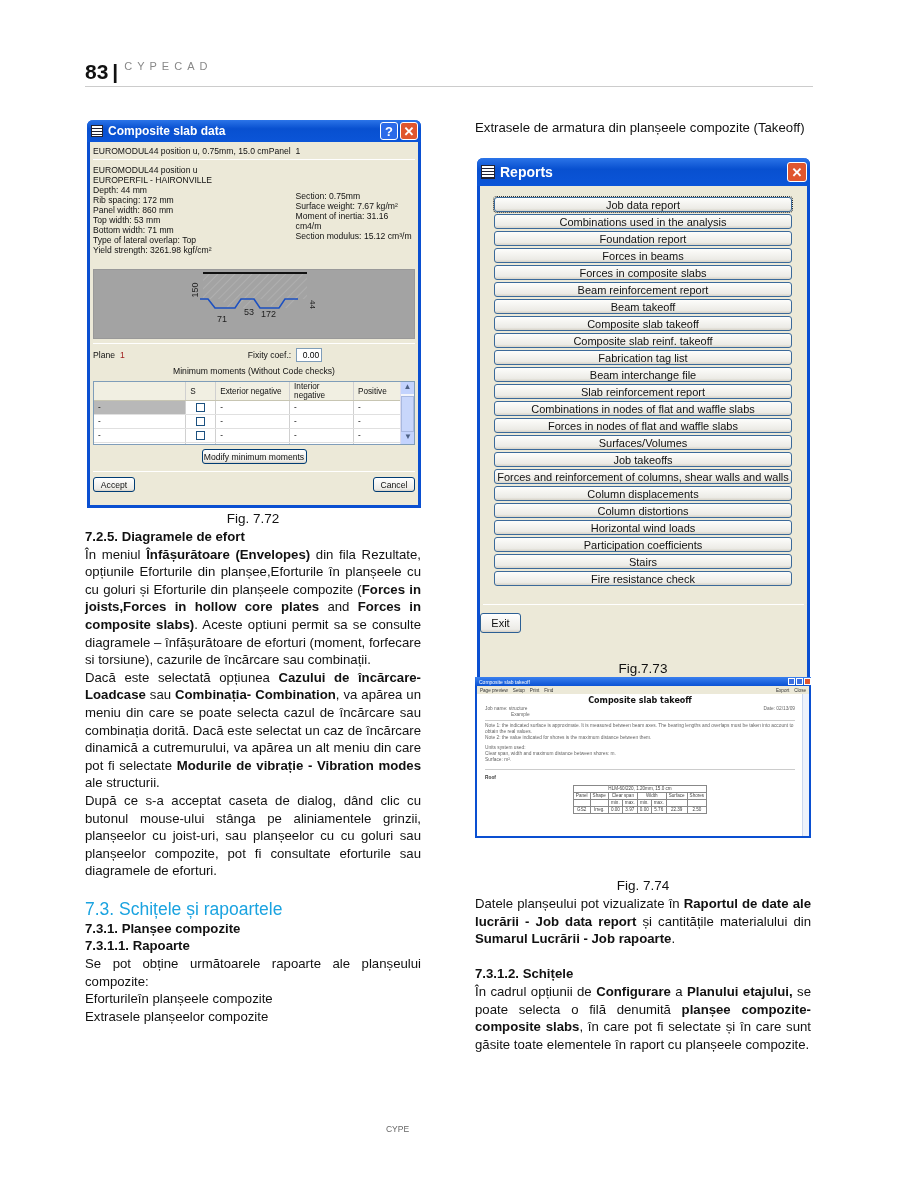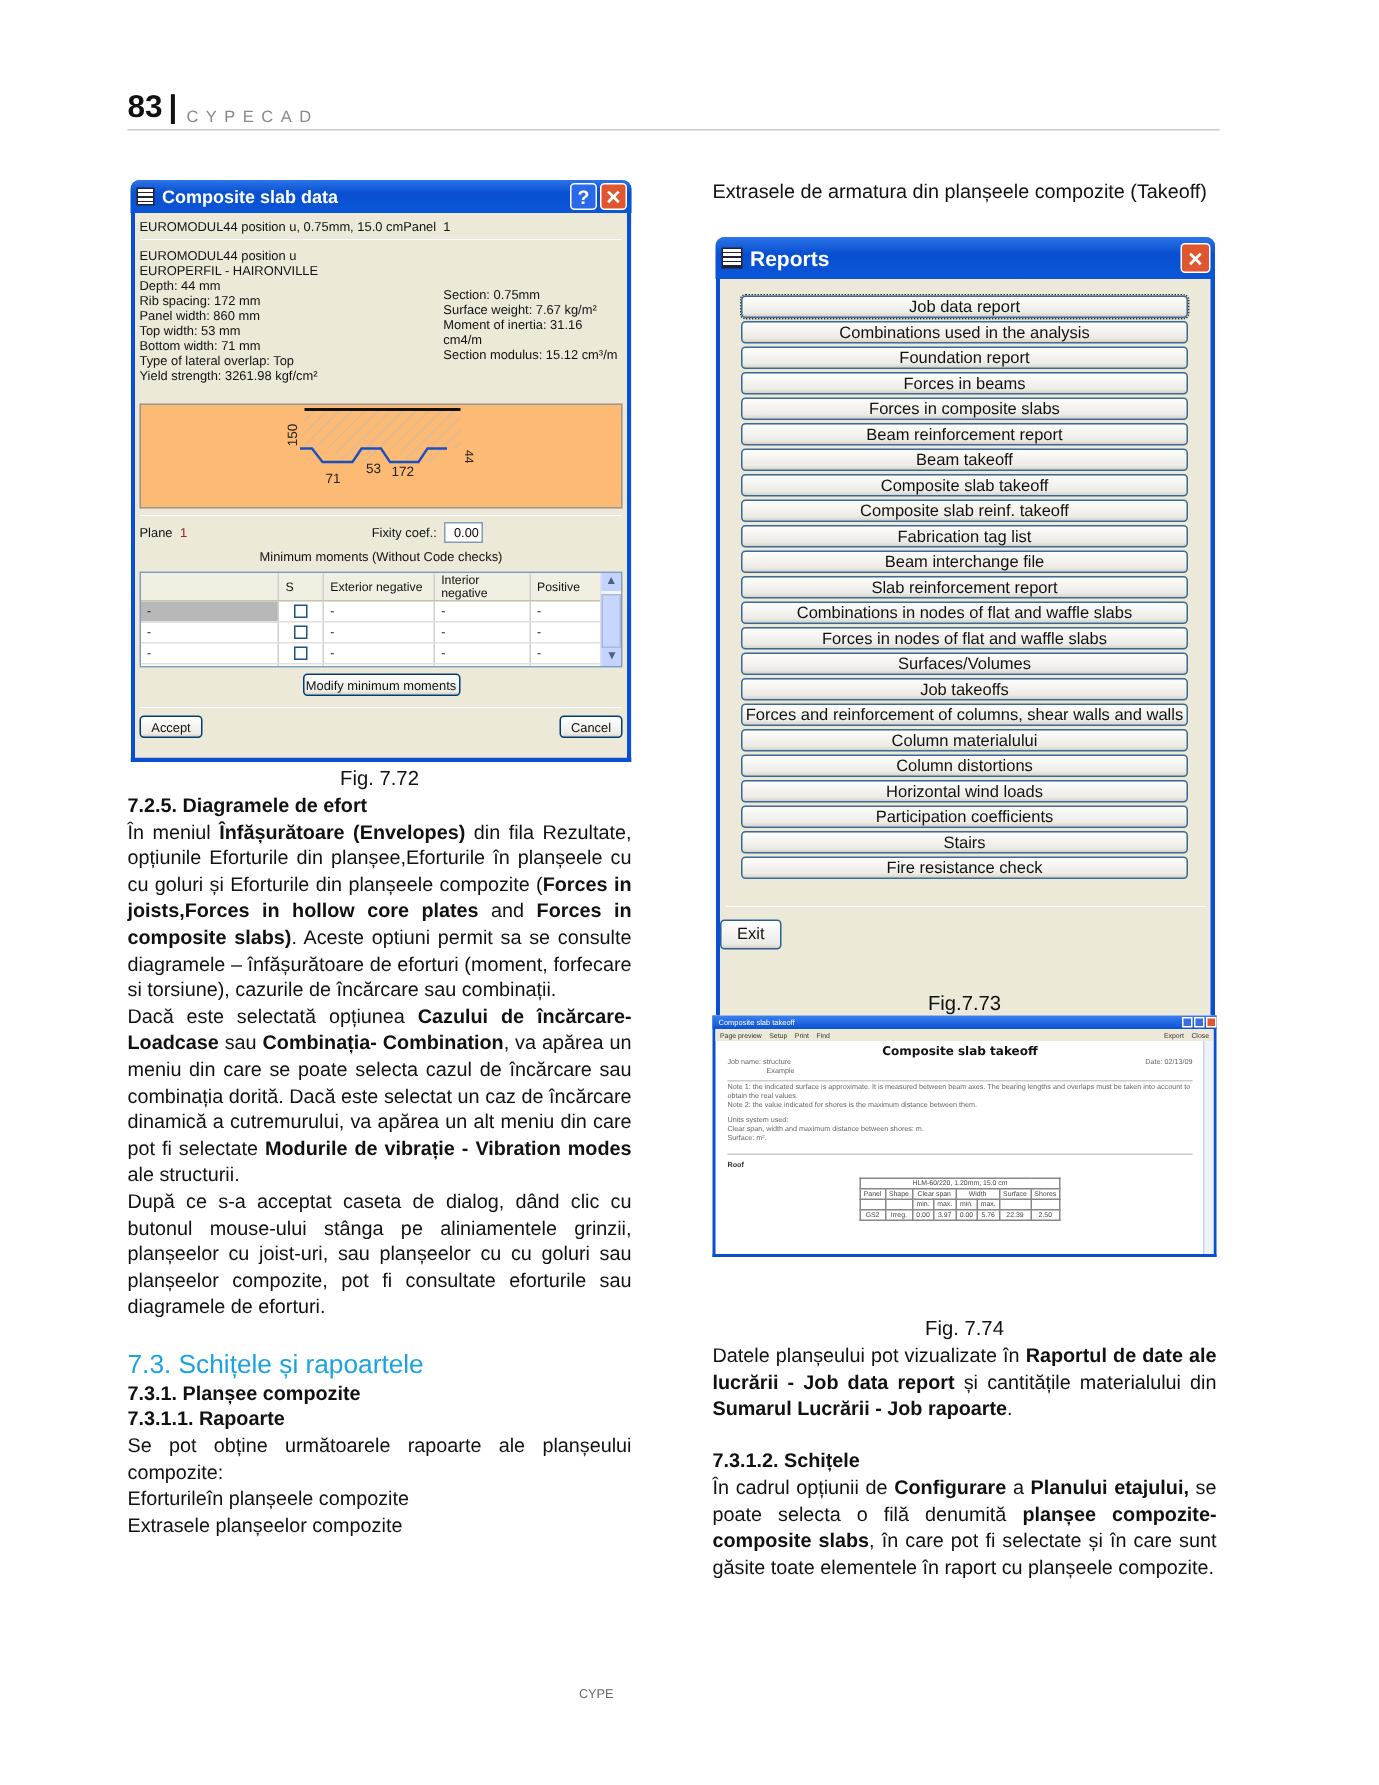--- a/index.html
+++ b/index.html
@@ -1,17 +1,17 @@
 <!DOCTYPE html>
 <html><head>
 <meta charset="utf-8">
 <style>
 *{box-sizing:border-box;margin:0;padding:0}
 body{width:919px;height:1190px;background:#fff;font-family:"Liberation Sans",sans-serif;color:#111;position:relative;overflow:hidden}
-.hdr{position:absolute;left:85px;top:60px;display:flex;align-items:flex-end}
+.hdr{position:absolute;left:85px;top:60px;display:flex;align-items:flex-start}
 .pnum{font-size:21px;font-weight:bold;color:#111}
 .bar{font-size:21px;font-weight:bold;margin:0 6px 0 4px}
 .brand{font-size:11px;letter-spacing:5px;color:#888}
 .hline{position:absolute;left:85px;top:86px;width:728px;height:1px;background:#ccc}
 .col{position:absolute;font-size:13.2px;line-height:17.6px;text-align:justify}
 .col p{margin:0}
 .cap{text-align:center;font-size:13.5px;line-height:18px}
 .h3{font-weight:bold}
 .h2{color:#1aa3e0;font-size:17.5px;font-weight:normal;margin-top:18px;line-height:22px}
 
@@ -75,21 +75,21 @@
         <div>Type of lateral overlap: Top</div>
         <div>Yield strength: 3261.98 kgf/cm²</div>
       </div>
     <div style="padding-top:26px" id="propsR">
         <div>Section: 0.75mm</div>
         <div>Surface weight: 7.67 kg/m²</div>
         <div>Moment of inertia: 31.16 cm4/m</div>
         <div>Section modulus: 15.12 cm³/m</div>
       </div>
   </div>
-  <div style="margin:6px 3px 0 3px;height:70px;background:#fdba74;border:1px solid #999;position:relative">
+  <div style="margin:6px 3px 0 3px;height:70px;background:#a3a3a3;border:1px solid #999;position:relative">
     <svg width="326" height="70" viewBox="0 0 326 70">
       <defs>
           <pattern id="h" width="6" height="6" patternUnits="userSpaceOnUse" patternTransform="rotate(45)">
             <line x1="0" y1="0" x2="0" y2="6" stroke="#bbb" stroke-width="1"></line>
           </pattern>
         </defs>
       <polygon points="109,3 213,3 213,29 205,29 198,38 178,38 172,29 160,29 153,38 134,38 127,29 109,29" fill="url(#h)"></polygon>
       <line x1="109" y1="3" x2="213" y2="3" stroke="#111" stroke-width="2"></line>
       <polyline points="106,29 114,29 121,38 141,38 147,29 160,29 166,38 185,38 191,29 204,29" fill="none" stroke="#1c50c0" stroke-width="1.6"></polyline>
       <text x="104" y="20" font-size="9" transform="rotate(-90 104 20)" text-anchor="middle" fill="#222">150</text>
@@ -202,21 +202,21 @@
       <div class="rbtn">Composite slab takeoff</div>
       <div class="rbtn">Composite slab reinf. takeoff</div>
       <div class="rbtn">Fabrication tag list</div>
       <div class="rbtn">Beam interchange file</div>
       <div class="rbtn">Slab reinforcement report</div>
       <div class="rbtn">Combinations in nodes of flat and waffle slabs</div>
       <div class="rbtn">Forces in nodes of flat and waffle slabs</div>
       <div class="rbtn">Surfaces/Volumes</div>
       <div class="rbtn">Job takeoffs</div>
       <div class="rbtn">Forces and reinforcement of columns, shear walls and walls</div>
-      <div class="rbtn">Column materialului</div>
+      <div class="rbtn">Column displacements</div>
       <div class="rbtn">Column distortions</div>
       <div class="rbtn">Horizontal wind loads</div>
       <div class="rbtn">Participation coefficients</div>
       <div class="rbtn">Stairs</div>
       <div class="rbtn">Fire resistance check</div>
     </div>
   <div class="sep" style="margin:18px 3px 0 3px"></div>
   <div style="display:flex;margin-top:8px">
     <button class="xbtn" style="width:41px;height:20px;font-size:11px;border-color:#2c5f94">Exit</button>
   </div>

